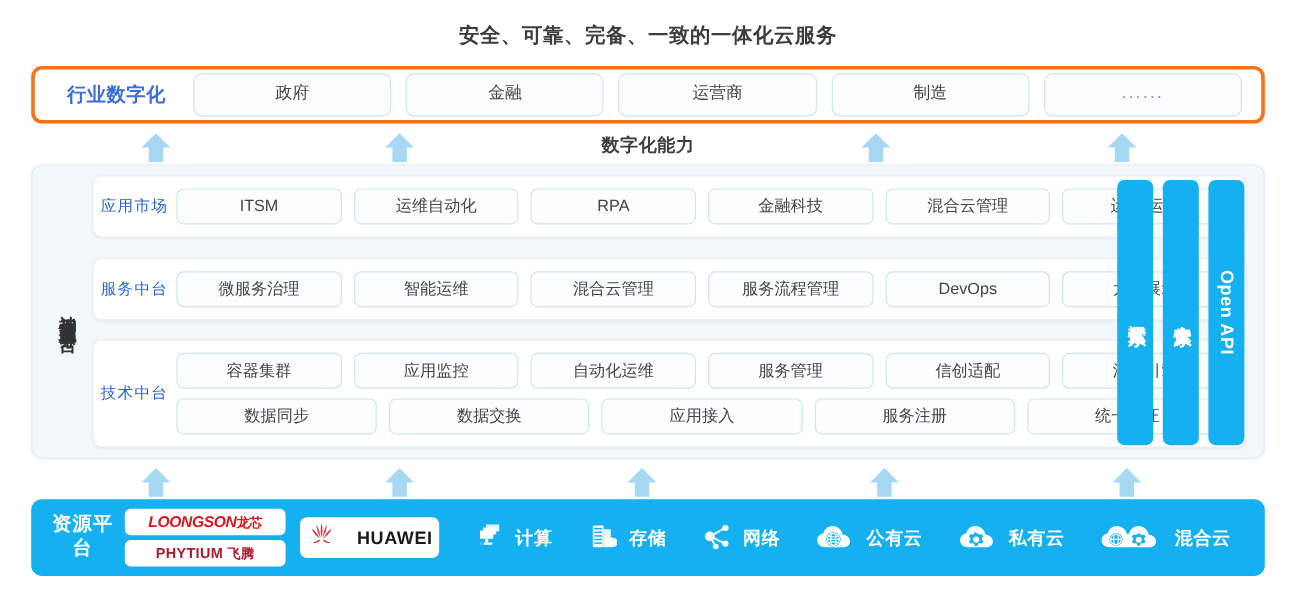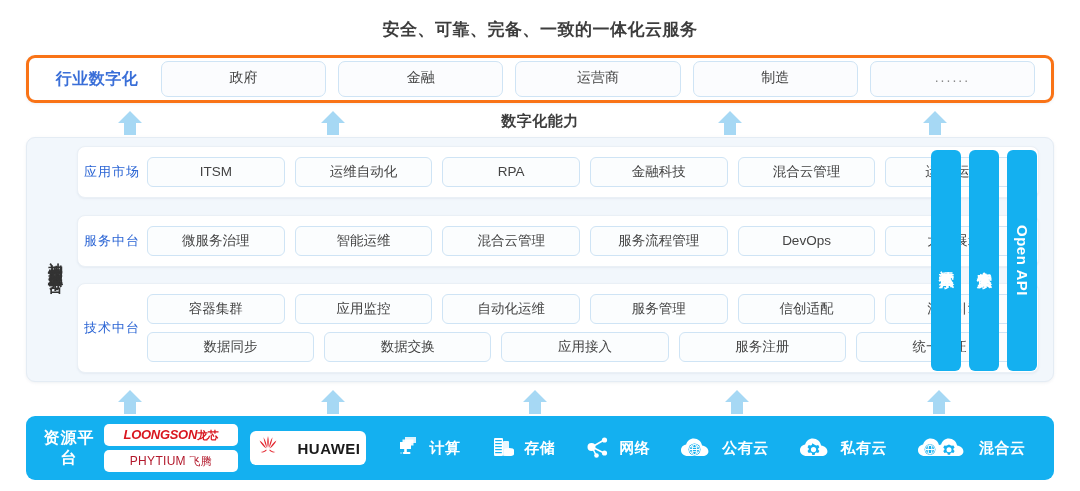--- a/index.html
+++ b/index.html
@@ -211,21 +211,21 @@
     border-radius: 5px;
     width: 134px; height: 22px;
     display: flex; align-items: center; justify-content: center;
   }
   .logo-loongson {
     font-size: 13px; font-weight: bold; font-style: italic;
     color: #d9161f; letter-spacing: -.3px;
   }
   .logo-loongson span.cnpart { font-style: normal; font-size: 11px; }
   .logo-phytium {
-    font-size: 12px; font-weight: normal; color: #b2182b; letter-spacing: .3px;
+    font-size: 12px; font-weight: bold; color: #b2182b; letter-spacing: .3px;
   }
   .logo-phytium span.cnpart { font-size: 11px; }
   .logo-huawei {
     background: #ffffff;
     border-radius: 6px;
     width: 116px; height: 34px;
     margin-left: 12px;
     flex: none;
     display: flex; align-items: center; justify-content: center;
     gap: 18px;

